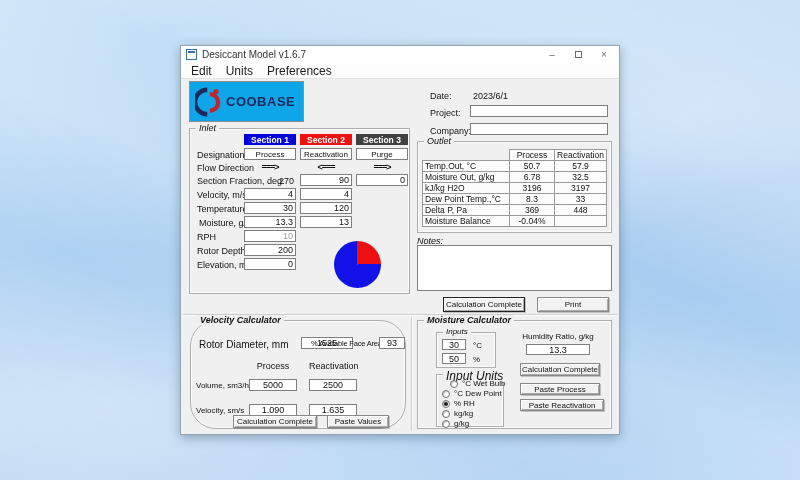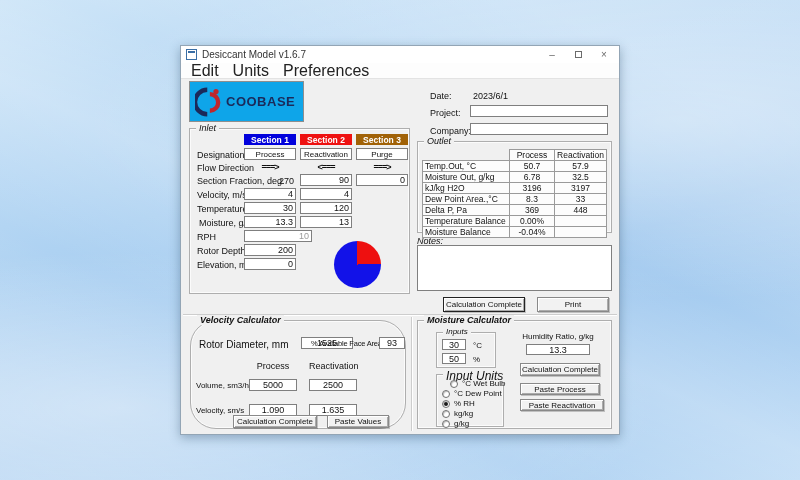--- a/index.html
+++ b/index.html
@@ -31,21 +31,21 @@
   .app-icon::before { content:""; position:absolute; left:1px; right:1px; top:1px; height:2px; background:#3a6ea5; }
   .title-text { font-size:10px; color:#333; }
   .win-controls { position:absolute; right:2px; top:0; height:17px; display:flex; }
   .wc { width:26px; height:17px; display:flex; align-items:center; justify-content:center; color:#6b6b6b; font-size:10px; }
   .wc .maxbox { width:7px; height:7px; border:1px solid #6b6b6b; }
   .menubar {
     position:absolute; left:0; top:17px; width:100%; height:16px;
     background:#fdfdfd; border-bottom:1px solid #e3e3e3;
     display:flex; align-items:center; padding-left:4px; gap:2px;
   }
-  .menu-item { font-size:16px; color:#222; padding:1px 6px; }
+  .menu-item { font-size:12px; color:#222; padding:1px 6px; }
   .client { position:absolute; left:0; top:33px; width:438px; height:355px; background:#f0f0f0; }
 
   
   .hdiv { position:absolute; left:2px; right:2px; top:235px; border-top:1px solid #cdcdcd; border-bottom:1px solid #ffffff; }
   .vdiv { position:absolute; left:230px; top:238px; bottom:3px; border-left:1px solid #cdcdcd; border-right:1px solid #ffffff; }
 
   
   .group { position:absolute; border:1px solid #aeaeae; box-shadow:inset 0 0 0 1px rgba(255,255,255,.7); }
   .gtitle { position:absolute; top:-6px; left:6px; background:#f0f0f0; padding:0 3px; font-style:italic; font-size:9px; color:#111; white-space:nowrap; }
   .gtitle.bold { font-weight:bold; }
@@ -139,21 +139,21 @@
       <span class="lab" style="left:249px; top:29px;">Project:</span>
       <input class="tbox" style="left: 289px; top: 26px; width: 138px;" value="">
       <span class="lab" style="left:249px; top:47px;">Company:</span>
       <input class="tbox" style="left: 289px; top: 44px; width: 138px;" value="">
 
       <div class="group" style="left:8px; top:49px; width:221px; height:166px;">
         <span class="gtitle">Inlet</span>
 
         <div class="sec-head" style="left:54px; top:5px; background:#0000dc;">Section 1</div>
         <div class="sec-head" style="left:110px; top:5px; background:#ee1111;">Section 2</div>
-        <div class="sec-head" style="left:166px; top:5px; background:#a16207;">Section 3</div>
+        <div class="sec-head" style="left:166px; top:5px; background:#404040;">Section 3</div>
 
         <span class="lab" style="left:7px; top:21px;">Designation</span>
         <input class="tbox center" style="left: 54px; top: 19px; width: 52px; font-size: 8px;" value="Process">
         <input class="tbox center" style="left: 110px; top: 19px; width: 52px; font-size: 8px;" value="Reactivation">
         <input class="tbox center" style="left: 166px; top: 19px; width: 52px; font-size: 8px;" value="Purge">
 
         <span class="lab" style="left:7px; top:34px;">Flow Direction</span>
         <span class="flow" style="left:54px; top:33px;">===&gt;</span>
         <span class="flow" style="left:110px; top:33px;">&lt;===</span>
         <span class="flow" style="left:166px; top:33px;">===&gt;</span>
@@ -169,21 +169,21 @@
 
         <span class="lab" style="left:7px; top:75px;">Temperature, °C</span>
         <input class="tbox right" style="left: 54px; top: 73px; width: 52px;" value="30">
         <input class="tbox right" style="left: 110px; top: 73px; width: 52px;" value="120">
 
         <span class="lab" style="left:9px; top:89px;">Moisture, g/kg</span>
         <input class="tbox right" style="left: 54px; top: 87px; width: 52px;" value="13.3" id="moist1">
         <input class="tbox right" style="left: 110px; top: 87px; width: 52px;" value="13">
 
         <span class="lab" style="left:7px; top:103px;">RPH</span>
-        <input class="tbox right disabled" style="left: 54px; top: 101px; width: 68px;" value="10">
+        <input class="tbox right disabled" style="left: 54px; top: 101px; width: 52px;" value="10">
 
         <span class="lab" style="left:7px; top:117px;">Rotor Depth, mm</span>
         <input class="tbox right" style="left: 54px; top: 115px; width: 52px;" value="200">
 
         <span class="lab" style="left:7px; top:131px;">Elevation, m</span>
         <input class="tbox right" style="left: 54px; top: 129px; width: 52px;" value="0">
 
         <div class="pie"></div>
       </div>
 
@@ -205,33 +205,28 @@
             <td class="c0">Moisture Out, g/kg</td>
             <td class="c1">6.78</td>
             <td class="c2">32.5</td>
           </tr>
           <tr>
             <td class="c0">kJ/kg H2O</td>
             <td class="c1">3196</td>
             <td class="c2">3197</td>
           </tr>
           <tr>
-            <td class="c0">Dew Point Area.,°C</td>
+            <td class="c0">Dew Point Temp.,°C</td>
             <td class="c1">8.3</td>
             <td class="c2">33</td>
           </tr>
           <tr>
             <td class="c0">Delta P, Pa</td>
             <td class="c1">369</td>
             <td class="c2">448</td>
-          </tr>
-          <tr>
-            <td class="c0">Temperature Balance</td>
-            <td class="c1">0.00%</td>
-            <td class="c2"></td>
           </tr>
           <tr>
             <td class="c0">Moisture Balance</td>
             <td class="c1">-0.04%</td>
             <td class="c2"></td>
           </tr>
         </tbody>
           </table>
       </div>
 

